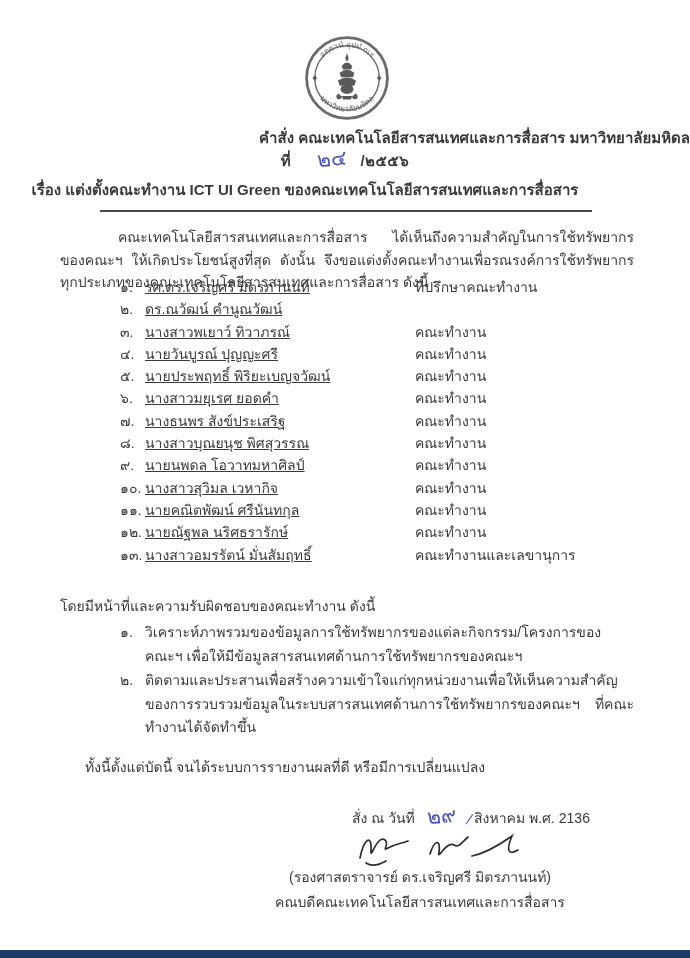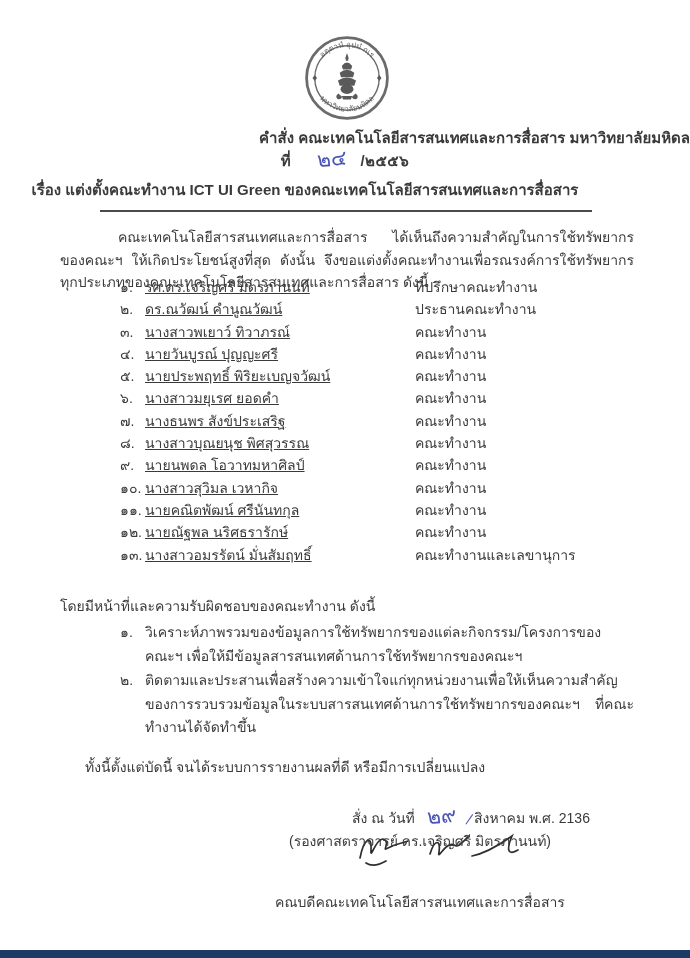--- a/index.html
+++ b/index.html
@@ -28,21 +28,21 @@
   .duties-heading{position:absolute;top:595px;left:60px;width:574px;}
   .duties{position:absolute;top:621px;left:120px;width:514px;}
   .duty-row{padding-left:25px;text-indent:-25px;line-height:23.5px;text-align:justify;margin-bottom:1px;}
   .d-no{display:inline-block;width:25px;text-indent:0;}
   
   .effective{position:absolute;top:756px;left:85px;width:560px;margin:0;}
   .date-line{position:absolute;top:805px;left:352px;white-space:nowrap;}
   .date-line .hand{margin:0 12px;}
   .hand-tick{display:inline-block;width:12px;height:1px;border-top:1.6px solid #4a54b5;transform:rotate(-55deg) translateX(3px);margin-left:-6px;}
   .signature{position:absolute;top:828px;left:352px;width:180px;height:46px;}
-  .signer-name{position:absolute;top:830px;left:270px;width:300px;text-align:center;}
+  .signer-name{position:absolute;top:866px;left:270px;width:300px;text-align:center;}
   .signer-title{position:absolute;top:891px;left:270px;width:300px;text-align:center;}
   
   .bottom-bar{position:absolute;left:0;bottom:0;width:690px;height:8px;background:#1c3a64;}
 </style>
 </head>
 <body>
 
 <div class="page">
 
   <div class="seal">
@@ -89,21 +89,20 @@
   <p class="intro">คณะเทคโนโลยีสารสนเทศและการสื่อสาร ได้เห็นถึงความสำคัญในการใช้ทรัพยากรของคณะฯ ให้เกิดประโยชน์สูงที่สุด ดังนั้น จึงขอแต่งตั้งคณะทำงานเพื่อรณรงค์การใช้ทรัพยากรทุกประเภทของคณะเทคโนโลยีสารสนเทศและการสื่อสาร ดังนี้</p>
 
   <div class="members">
   <div class="member-row">
     <span class="m-no">๑.</span><span class="m-name">รศ.ดร.เจริญศรี มิตรภานนท์</span>
     <span class="m-role">ที่ปรึกษาคณะทำงาน</span>
   </div>
 
   <div class="member-row">
     <span class="m-no">๒.</span><span class="m-name">ดร.ณวัฒน์ คำนูณวัฒน์</span>
-    <span class="m-role">ประธานคณะทำงาน</span>
   </div>
 
   <div class="member-row">
     <span class="m-no">๓.</span><span class="m-name">นางสาวพเยาว์ ทิวาภรณ์</span>
     <span class="m-role">คณะทำงาน</span>
   </div>
 
   <div class="member-row">
     <span class="m-no">๔.</span><span class="m-name">นายวันบูรณ์ ปุญญะศรี</span>
     <span class="m-role">คณะทำงาน</span>

